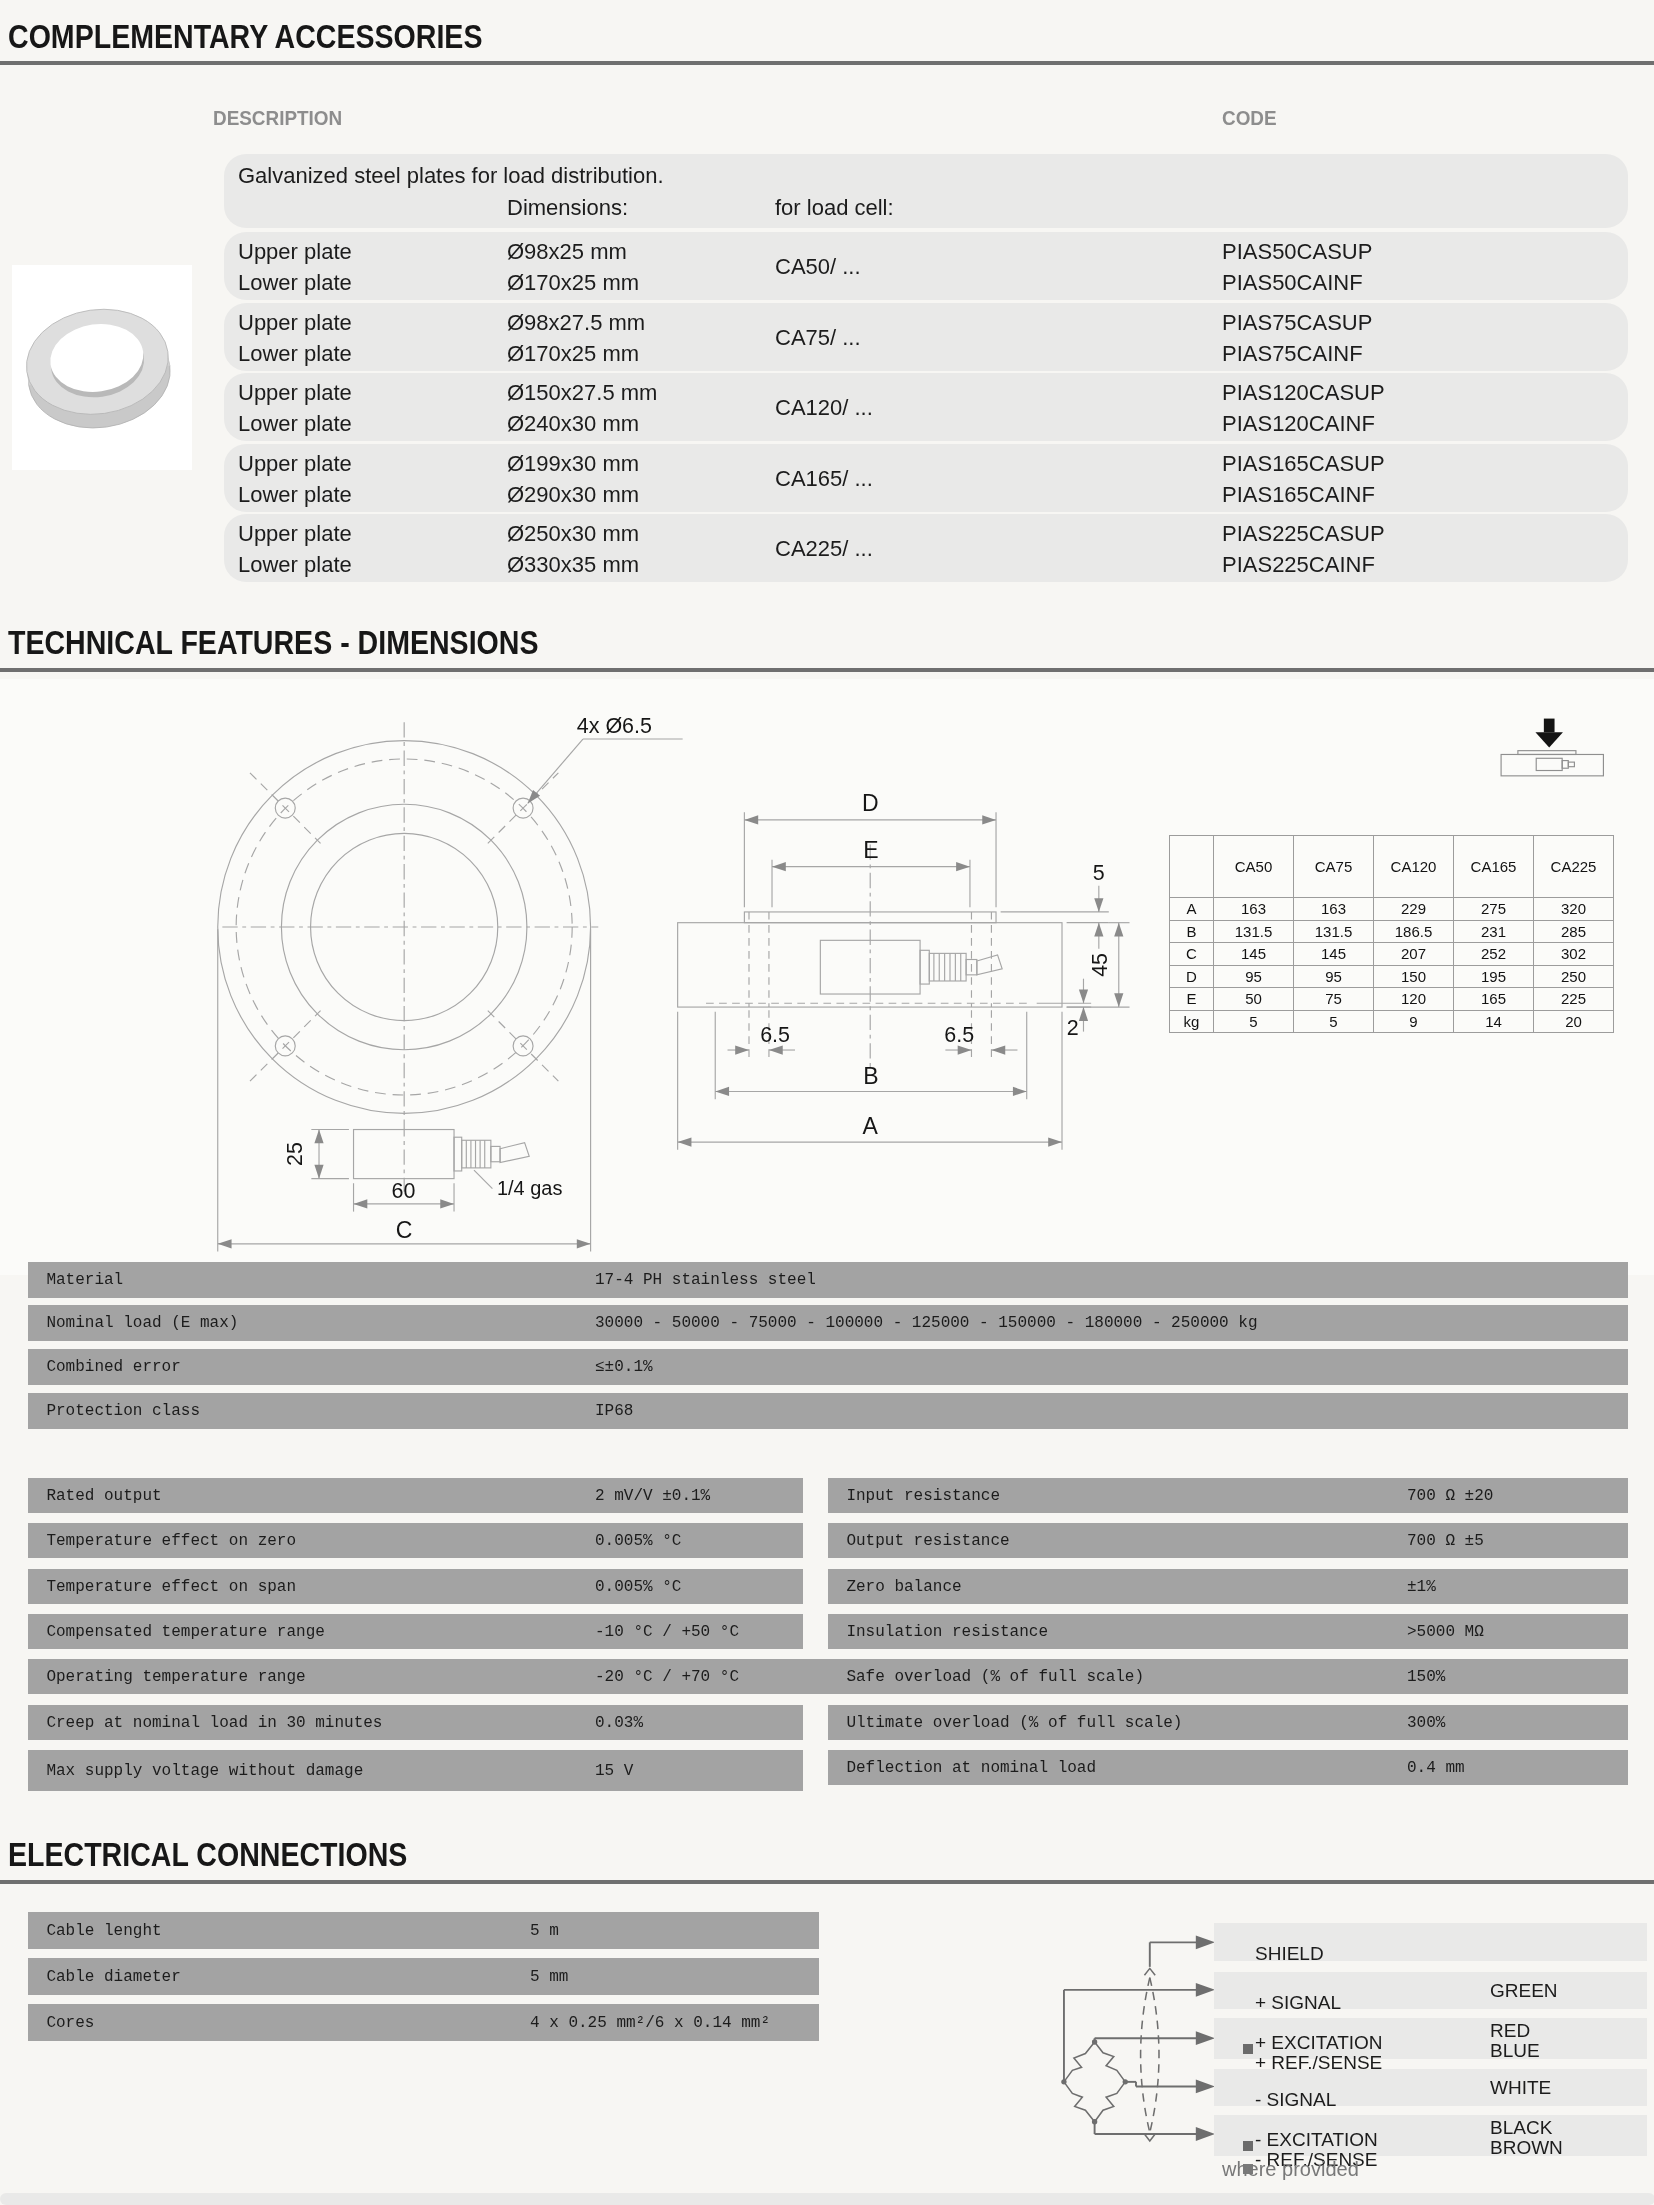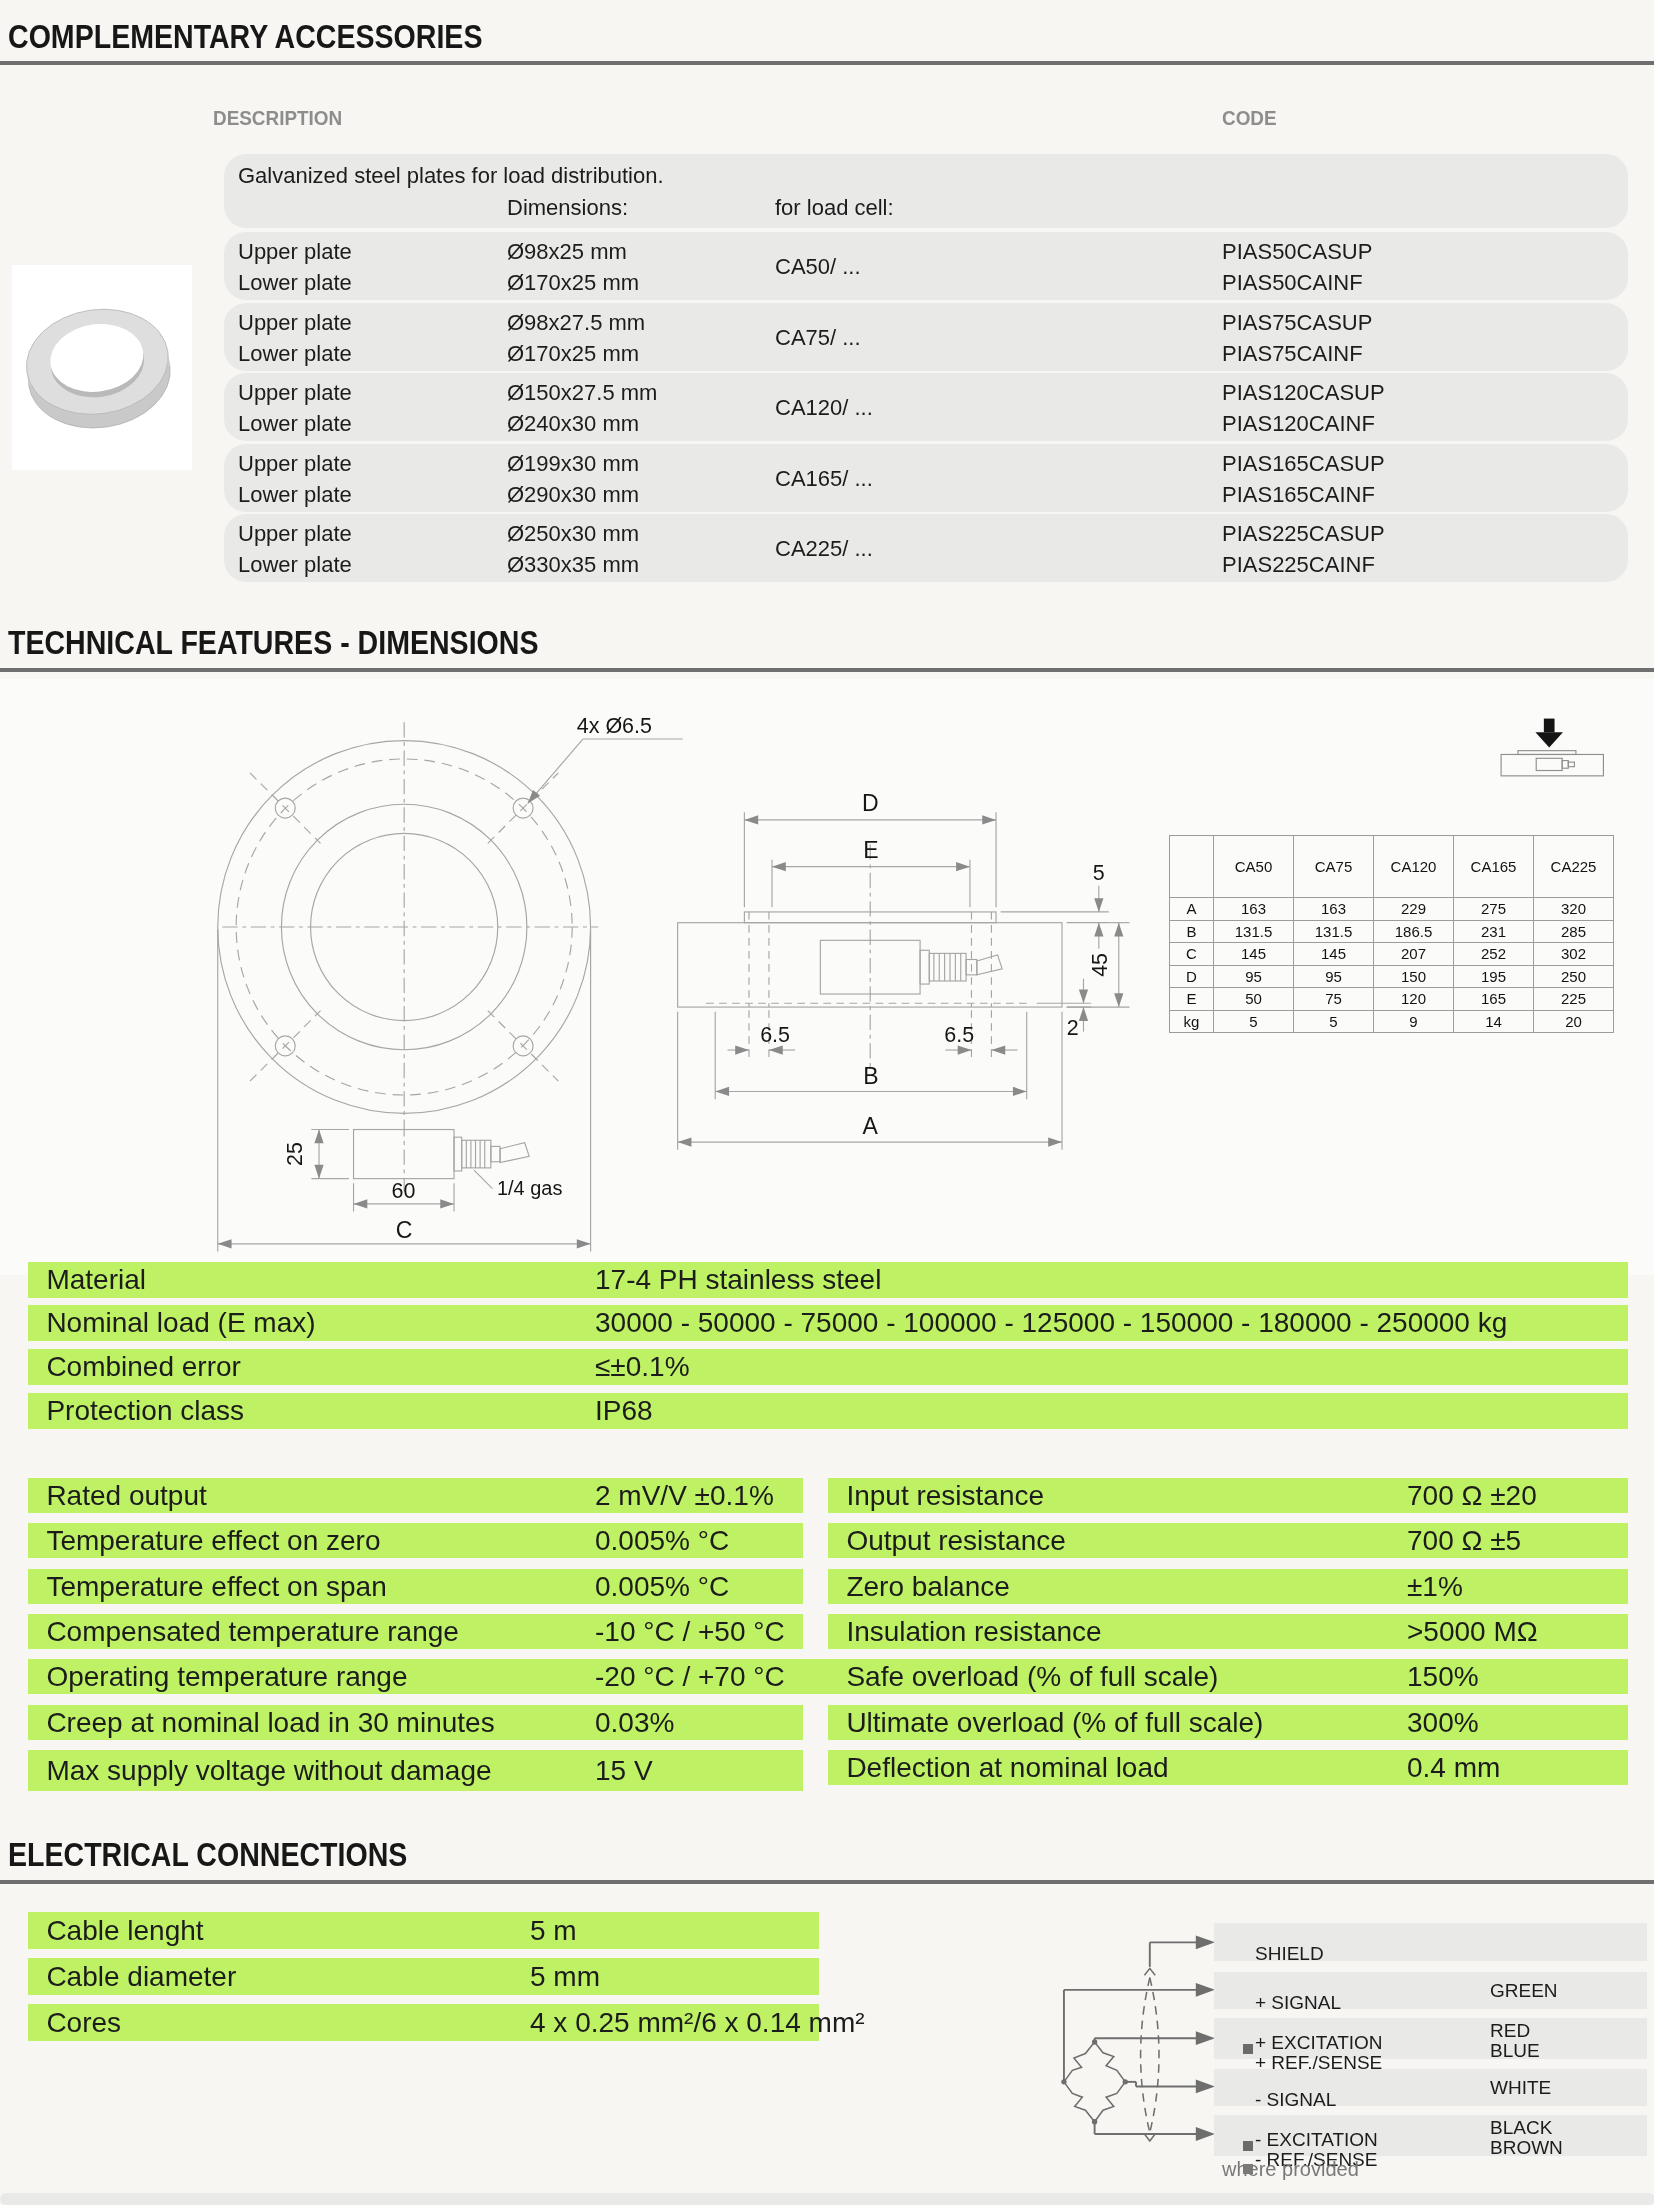--- a/index.html
+++ b/index.html
@@ -7,21 +7,21 @@
   #page{position:relative;width:1655px;height:2205px;background:#f7f6f3;overflow:hidden;}
   .t{position:absolute;white-space:nowrap;font-size:22px;}
   .hdr{position:absolute;font-weight:bold;font-size:34px;color:#171717;transform:scaleX(.84);transform-origin:0 0;white-space:nowrap;}
   .rule{position:absolute;left:0;right:0;height:3.8px;background:#6f6f6f;}
   .colhdr{position:absolute;font-weight:bold;font-size:21px;color:#8d8d8d;transform:scaleX(.9);transform-origin:0 0;white-space:nowrap;}
   .panel{position:absolute;background:#fbfbf9;}
   .grow{position:absolute;background:#e9e9e8;border-radius:22px;}
   .arow{left:224px;width:1404px;height:68px;}
   .c1{left:14px}.c2{left:283px}.c3{left:551px}.c4{left:998px}
   .l1{top:7px}.l2{top:38px}.lc{top:22px}
-  .srow{position:absolute;background:#bef264;font-size:28px;}
+  .srow{position:absolute;background:#a3a3a3;font-size:16px;font-family:Liberation Mono, monospace;}
   .srow .l{position:absolute;left:18.4px;top:50%;transform:translateY(-50%);white-space:nowrap;}
   .srow .v{position:absolute;top:50%;transform:translateY(-50%);white-space:nowrap;}
   .vg{left:567px}.vr{left:579px}.ve{left:502px}
   #dimtable{position:absolute;left:1169px;top:835px;border-collapse:collapse;font-size:15px;color:#131313;background:transparent;}
   #dimtable th,#dimtable td{border:0.8px solid #9c9c9c;text-align:center;vertical-align:middle;padding:0;font-weight:normal;}
   #dimtable th{height:61px;width:79px;}
   #dimtable th.rl{width:42px;}
   #dimtable td{height:21.5px;}
   .wrow{position:absolute;left:1214px;width:433px;background:#e9e9e8;font-size:19px;}
   .wl{position:absolute;left:41px;white-space:nowrap;margin-top:12px;}

